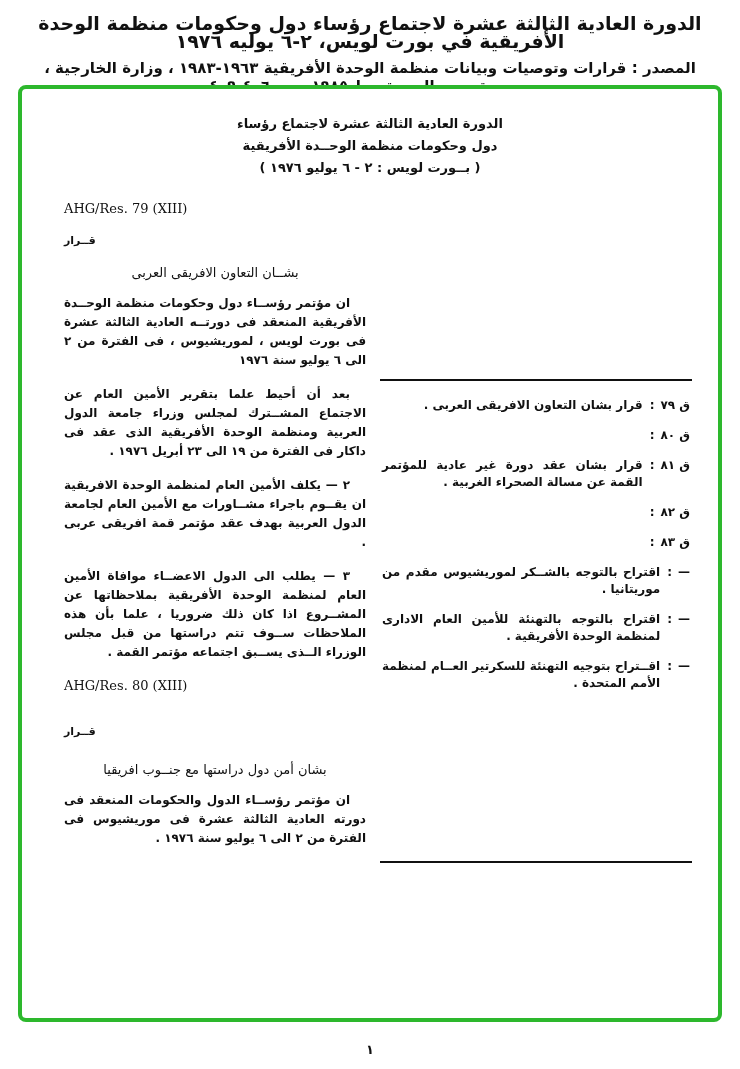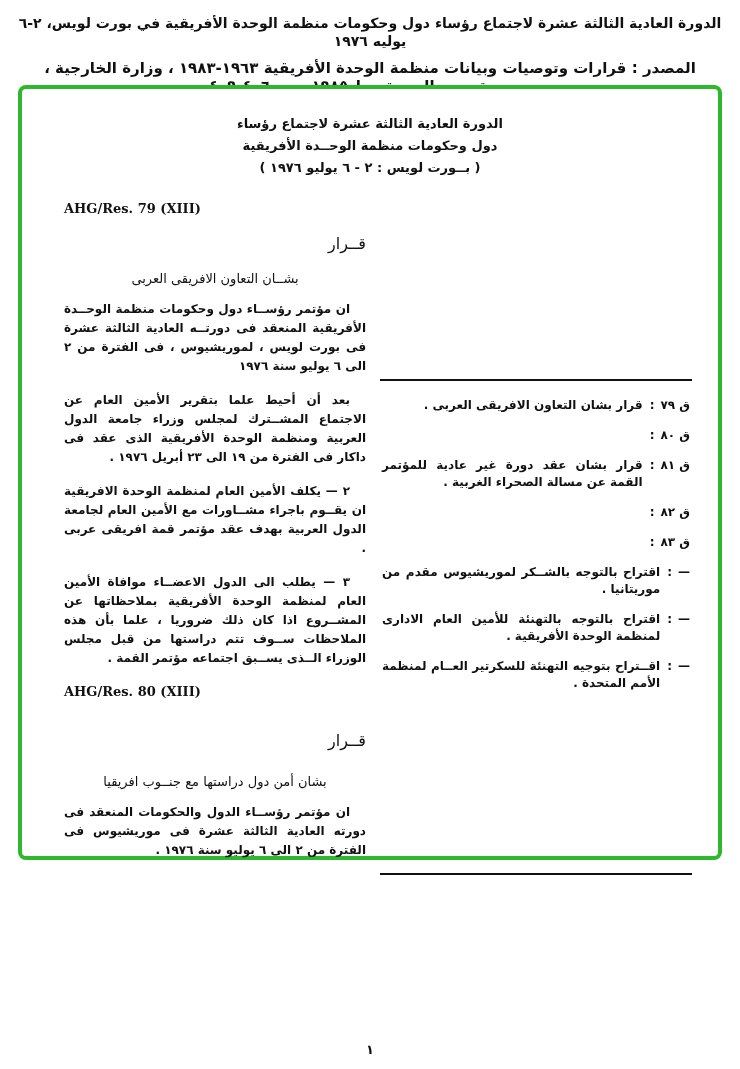--- a/index.html
+++ b/index.html
@@ -3,39 +3,39 @@
 <meta charset="utf-8">
 <style>
   * { margin:0; padding:0; box-sizing:border-box; }
   html,body { background:#ffffff; }
   body {
     width:740px; height:1069px; position:relative;
     font-family:"DejaVu Sans", sans-serif; color:#111111;
     overflow:hidden;
   }
   .top-header { direction:rtl; text-align:center; padding:14px 16px 0 16px; }
-  .top-title { font-size:14px; font-weight:bold; line-height:18px; }
+  .top-title { font-size:19px; font-weight:bold; line-height:18px; }
   .top-source { font-size:15px; font-weight:bold; margin-top:9px; }
 
   .green-box {
-    position:absolute; left:18px; top:85px; width:704px; height:775px;
+    position:absolute; left:18px; top:85px; width:704px; height:937px;
     border:4px solid #2db82d; border-radius:8px; background:#ffffff;
   }
   .box-title {
     direction:rtl; text-align:center; font-weight:bold;
     font-size:13px; line-height:22px; margin-top:24px;
   }
   .columns { display:flex; margin-top:22px; padding:0 26px 0 42px; }
 
   .main-col { width:302px; direction:rtl; }
   .ref-label {
     direction:ltr; text-align:left; font-family:"DejaVu Serif", serif;
-    font-size:13px; font-weight:bold; margin-bottom:18px;
+    font-size:13px; font-weight:normal; margin-bottom:18px;
   }
-  .res-heading { text-align:right; font-weight:normal; font-size:16px; margin-bottom:18px; }
+  .res-heading { text-align:left; font-weight:bold; font-size:11px; margin-bottom:18px; }
   .res-subject { text-align:center; font-weight:normal; font-size:13px; margin-bottom:14px; }
   .para {
     font-size:12px; line-height:19px; font-weight:bold;
     text-align:justify; text-align-last:right; text-indent:16px;
     margin-bottom:15px;
   }
   .ref-label.second { margin-top:16px; margin-bottom:32px; }
   .res-heading.second { margin-bottom:24px; }
 
   .toc-col {

